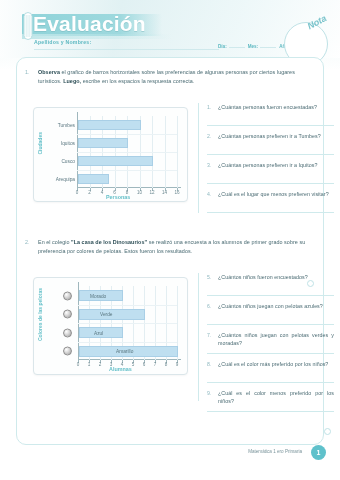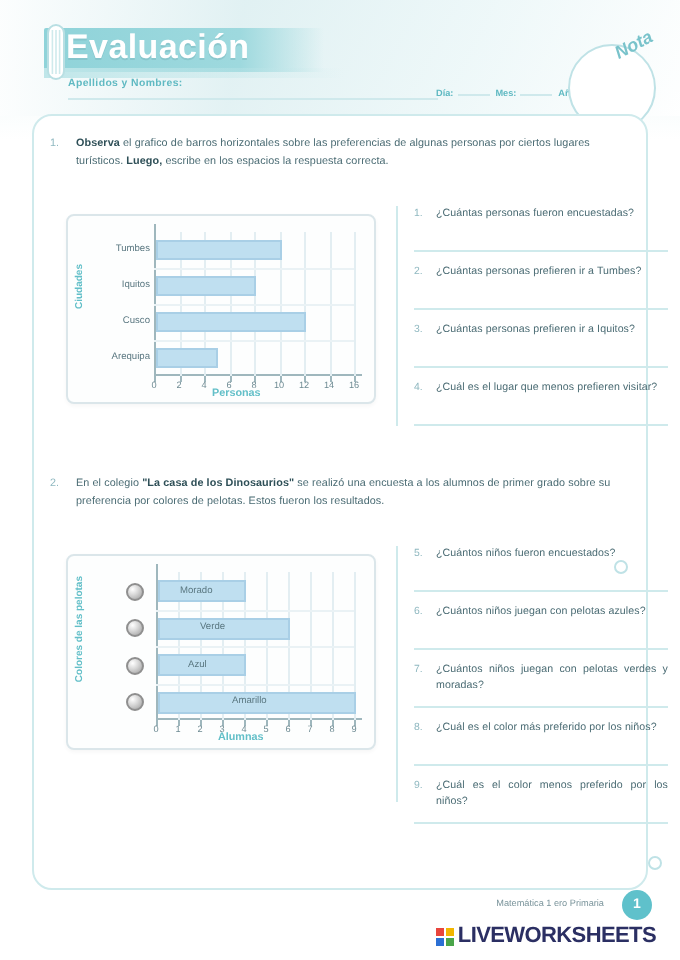--- a/index.html
+++ b/index.html
@@ -33,21 +33,21 @@
     background: linear-gradient(90deg,#8fd3d9 0%, #9ed9de 70%, rgba(200,232,235,0) 100%);
     border-radius: 1px;
   }
   .title-band-lower {
     position: absolute; left: 22px; top: 34px;
     width: 150px; height: 5px;
     background: linear-gradient(90deg,#bfe6e9 0%, rgba(220,240,242,0) 100%);
   }
   .title-text {
     position: absolute; left: 33px; top: 13px;
-    font-size: 17px; font-weight: bold; color: #ffffff;
+    font-size: 21px; font-weight: bold; color: #ffffff;
     letter-spacing: .2px; line-height: 22px;
     text-shadow: 0 1px 0 rgba(120,180,186,.45);
   }
   .clip-icon {
     position: absolute; left: 22px; top: 11px;
     width: 12px; height: 30px;
   }
   .name-label {
     position: absolute; left: 34px; top: 39px;
     font-size: 5.2px; font-weight: bold; color: #5fb9c2; letter-spacing: .2px;
@@ -456,23 +456,14 @@
 
       </div>
     </div>
   </div>
 
   <div class="frame-deco-dot2"></div>
 
   <div class="footer-subject">Matemática 1 ero Primaria</div>
   <div class="page-circle">1</div>
 
-  <div class="lw">
-    <div class="lw-mark">
-      <i style="background:#e8453c"></i>
-        <i style="background:#f2b600"></i>
-      <i style="background:#2b6fd4"></i>
-        <i style="background:#4aa54a"></i>
-    </div>
-    <div class="lw-text">LIVEWORKSHEETS</div>
-  </div>
 
 </div>
 
 </body></html>

